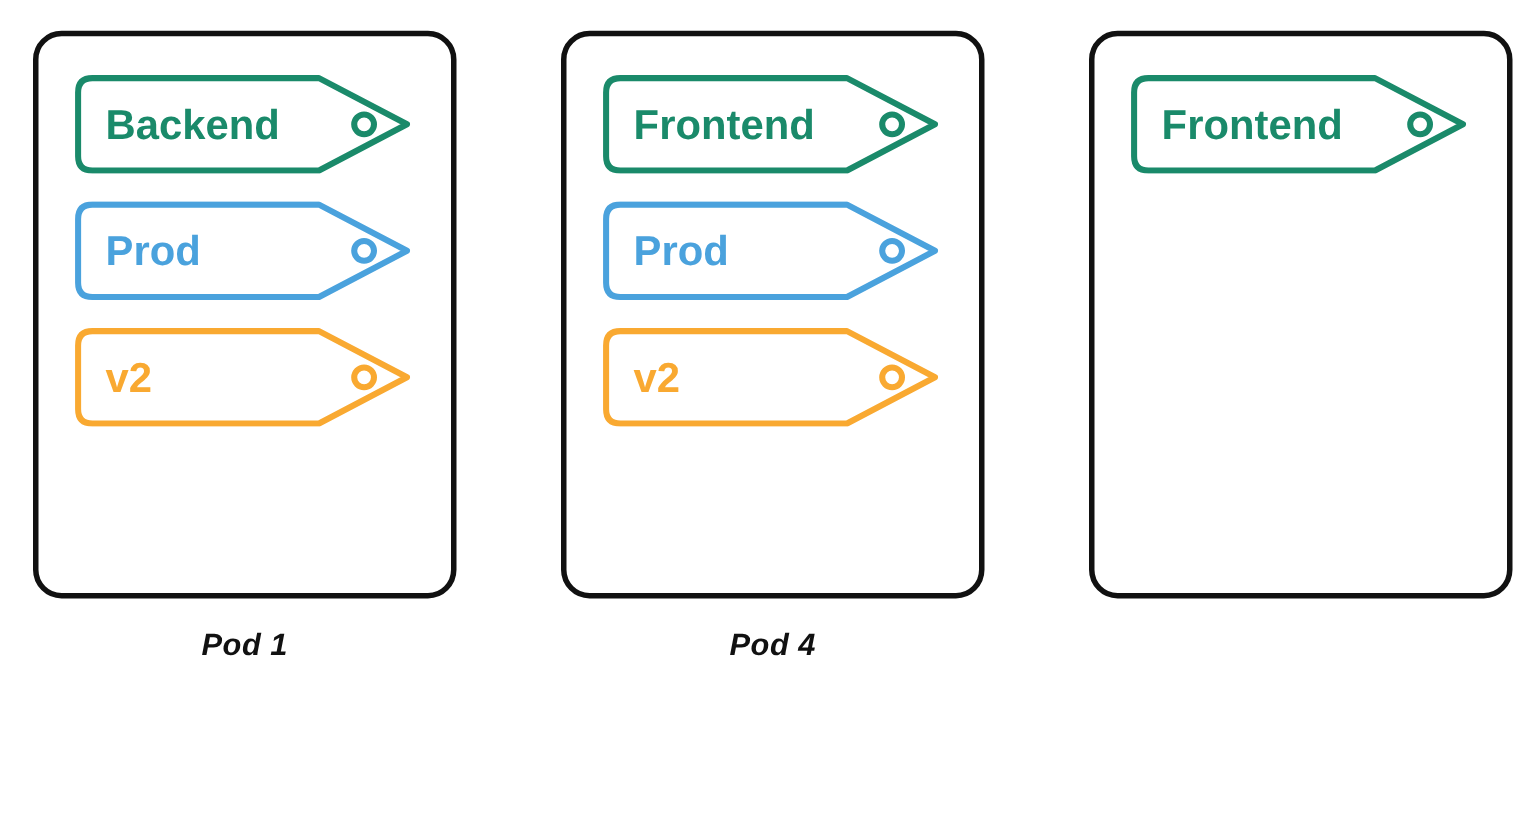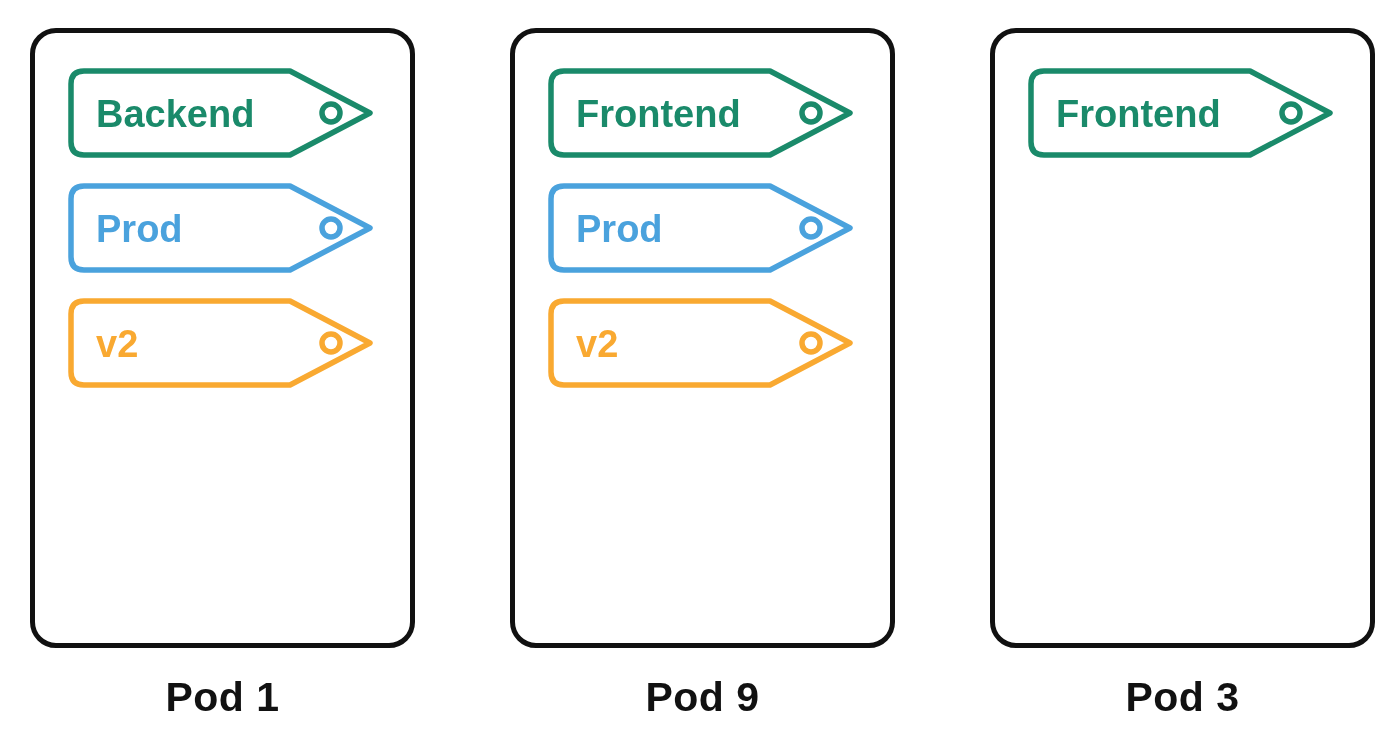--- a/index.html
+++ b/index.html
@@ -18,21 +18,21 @@
     align-items: flex-start;
   }
   .pod-col {
     display: flex;
     flex-direction: column;
     width: 385px;
   }
   .pod-box {
     box-sizing: border-box;
     width: 385px;
-    height: 620px;
+    height: 516px;
     border: 5px solid #111111;
     border-radius: 26px;
     background: #ffffff;
     padding: 35px 0 0 33px;
     display: flex;
     flex-direction: column;
     gap: 25px;
   }
   .tag {
     width: 305px;
@@ -41,23 +41,24 @@
   .tag svg { display: block; }
   .tag text {
     font-family: "Liberation Sans", sans-serif;
     font-weight: 700;
     font-size: 38px;
   }
   .pod-caption {
     margin-top: 26px;
     text-align: center;
     font-weight: 700;
-    font-size: 41px;
+    font-size: 28px;
     color: #111111;
     letter-spacing: 0.5px;
+    font-style: italic;
   }
 </style>
 </head>
 <body>
 
 <div class="pods-row" id="pods-row">
     <div class="pod-col">
       <div class="pod-box">
         <div class="tag">
           <svg width="305" height="90" viewBox="0 0 305 90">
@@ -100,27 +101,26 @@
           </svg>
         </div>
         <div class="tag">
           <svg width="305" height="90" viewBox="0 0 305 90">
             <path d="M16 3 H222 L302 45 L222 87 H16 Q3 87 3 74 V16 Q3 3 16 3 Z" fill="#ffffff" stroke="#f9a931" stroke-width="5.5" stroke-linejoin="round"></path>
             <circle cx="263" cy="45" r="9" fill="none" stroke="#f9a931" stroke-width="5.5"></circle>
             <text x="28" y="46" dominant-baseline="central" fill="#f9a931">v2</text>
           </svg>
         </div>
       </div>
-      <div class="pod-caption">Pod 9</div>
+      <div class="pod-caption">Pod 4</div>
     </div>
     <div class="pod-col">
       <div class="pod-box">
         <div class="tag">
           <svg width="305" height="90" viewBox="0 0 305 90">
             <path d="M16 3 H222 L302 45 L222 87 H16 Q3 87 3 74 V16 Q3 3 16 3 Z" fill="#ffffff" stroke="#1a8a6a" stroke-width="5.5" stroke-linejoin="round"></path>
             <circle cx="263" cy="45" r="9" fill="none" stroke="#1a8a6a" stroke-width="5.5"></circle>
             <text x="28" y="46" dominant-baseline="central" fill="#1a8a6a">Frontend</text>
           </svg>
         </div>
       </div>
-      <div class="pod-caption">Pod 3</div>
     </div>
   </div>
 
 </body></html>

